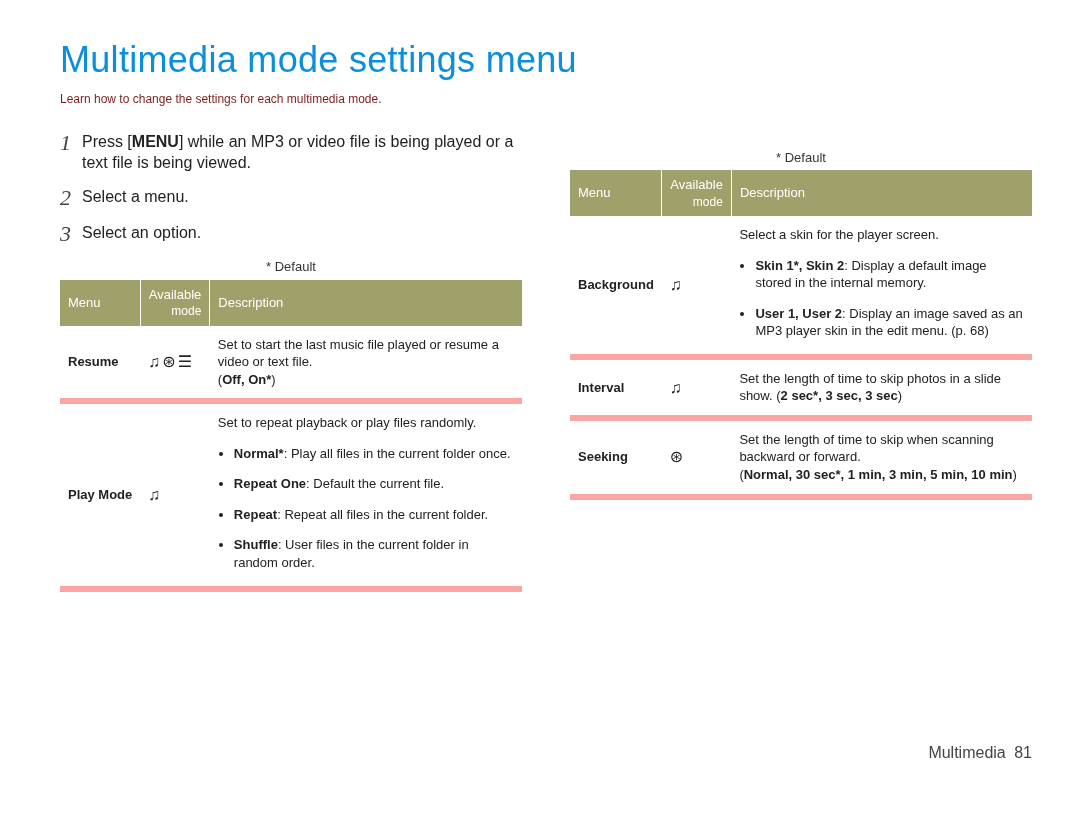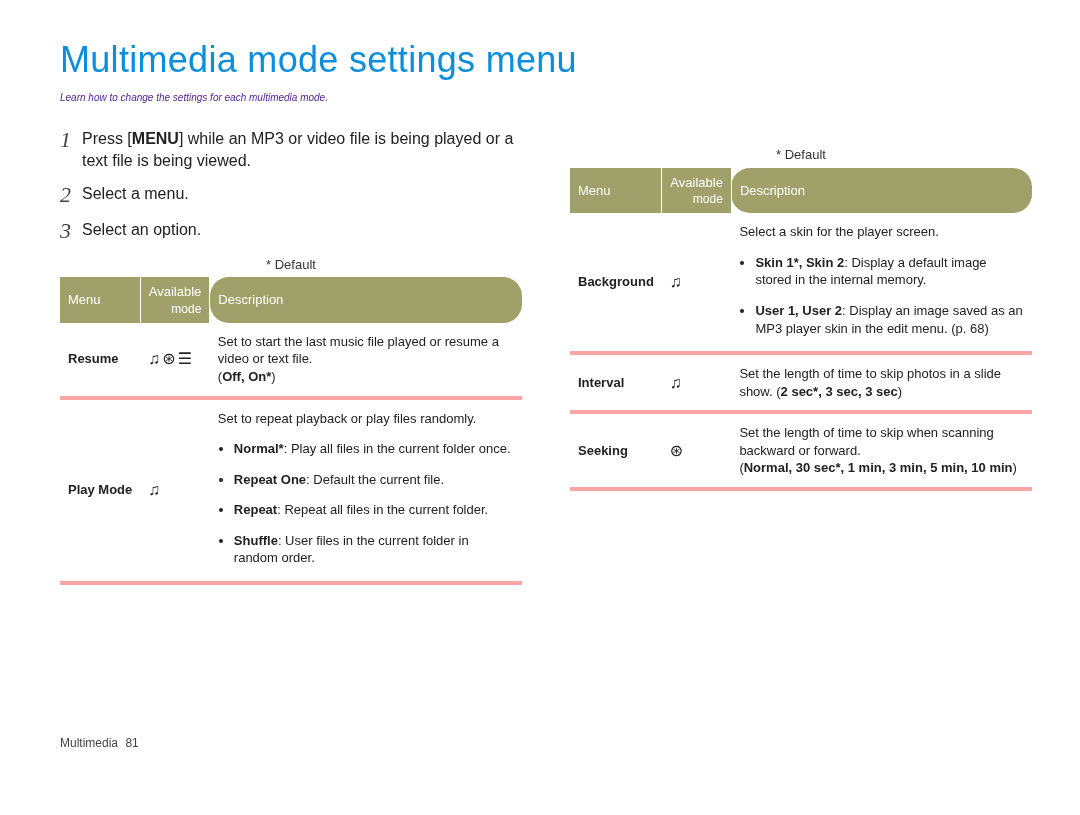--- a/index.html
+++ b/index.html
@@ -18,24 +18,23 @@
     padding: 36px 48px 20px 60px;
   }
   h1.title {
     color: #0b8edb;
     font-size: 36px;
     font-weight: 400;
     margin: 0 0 6px 0;
     letter-spacing: 0.3px;
   }
   .subtitle {
-    font-size: 10px;
-    color: #4c1d95;
+    font-size: 12px;
+    color: #7f1d1d;
     margin-bottom: 24px;
-    font-style: italic;
   }
   .cols {
     display: flex;
     gap: 48px;
     align-items: flex-start;
   }
   .col { flex: 1; }
 
   
   .step { display: flex; margin-bottom: 12px; }
@@ -69,40 +68,40 @@
   }
   table.menus thead th {
     background: #a0a06a;
     color: #fff;
     font-weight: 400;
     text-align: left;
     padding: 6px 8px;
     border-right: 1px solid #fff;
     font-size: 13px;
   }
-  table.menus thead th:last-child { border-right: none; border-radius: 19px; }
+  table.menus thead th:last-child { border-right: none; }
   table.menus thead th .sm { display:block; font-size:12px;text-align:right; }
   table.menus tbody td {
     padding: 10px 8px;
     vertical-align: middle;
-    border-bottom: 4px solid #fca5a5;
+    border-bottom: 6px solid #fca5a5;
     font-size: 13px;
     color: #222;
   }
   table.menus tbody td.menu-col { font-weight: bold; white-space: nowrap; }
   table.menus tbody td.mode-col { font-size: 16px; letter-spacing: 2px; white-space: nowrap; }
   table.menus tbody td ul {
     margin: 4px 0 0 0;
     padding-left: 16px;
   }
   table.menus tbody td ul li { margin-bottom: 4px; margin-top: 13px; }
 
   .footer {
-    text-align: left;
-    font-size: 12px;
+    text-align: right;
+    font-size: 16px;
     color: #444;
     margin-top: 150px;
   }
   .footer .pg { margin-left: 4px; }
 </style>
 </head>
 <body>
 
 <div class="page">
   <h1 class="title">Multimedia mode settings menu</h1>

